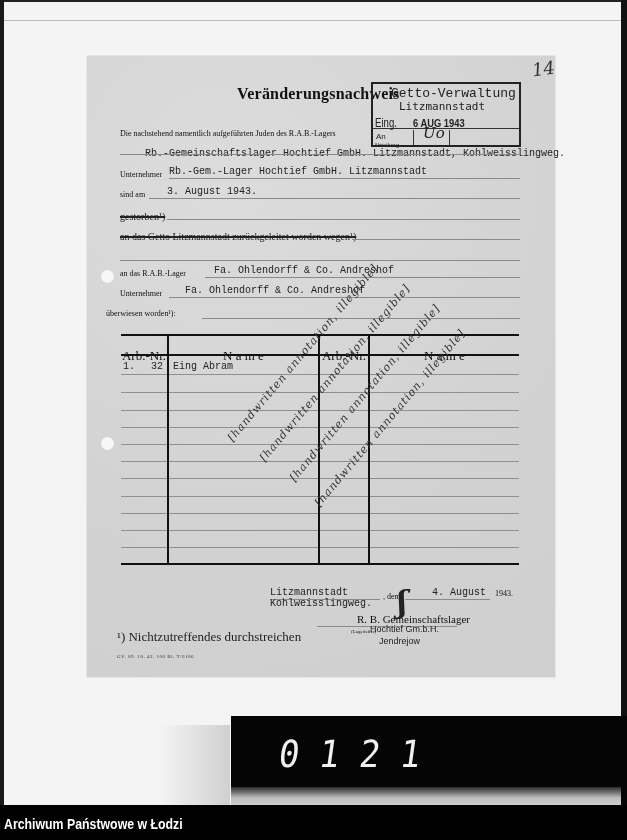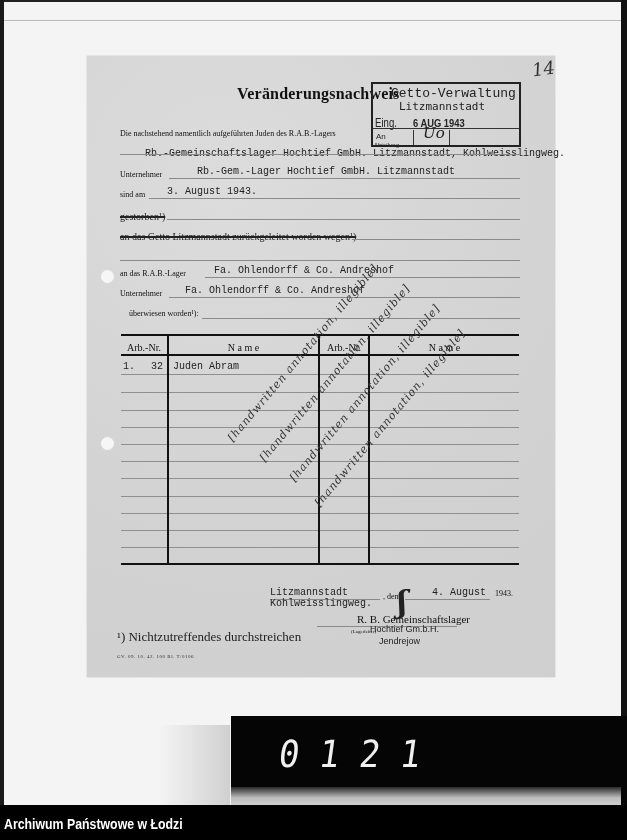--- a/index.html
+++ b/index.html
@@ -46,21 +46,21 @@
 
     .lbl { position:absolute; font-size:8px; color:#111; white-space:nowrap; }
     .typed { position:absolute; font-family:"Liberation Mono", monospace; font-size:10px; color:#222; white-space:nowrap; }
     .rule { position:absolute; height:1px; background:#8a8a8a; }
     .struck { position:absolute; font-size:10px; color:#222; white-space:nowrap; text-decoration:line-through; text-decoration-thickness:2px; }
 
     .table { position:absolute; left:34px; top:278px; width:398px; height:231px; }
     .t-hline-thick { position:absolute; left:0; width:398px; height:2px; background:#111; }
     .t-hline { position:absolute; left:0; width:398px; height:1px; background:#8f8f8f; }
     .t-vline { position:absolute; top:0; width:2px; height:231px; background:#111; }
-    .th { position:absolute; top:8px; font-size:10px; color:#111; text-align:center; }
+    .th { position:absolute; top:14px; font-size:13px; color:#111; text-align:center; }
     .cell { position:absolute; font-family:"Liberation Mono", monospace; font-size:10px; color:#222; white-space:nowrap; }
 
     .hand {
       position:absolute; font-family:"DejaVu Serif", serif; font-style:italic; color:#333;
       font-size:11px; white-space:nowrap; transform-origin:left bottom; letter-spacing:1px;
     }
 
     .sig-place { position:absolute; font-family:"Liberation Mono", monospace; font-size:10px; color:#222; white-space:nowrap; }
     .org { position:absolute; font-size:11px; color:#111; white-space:nowrap; }
     .org-sub { position:absolute; font-family:"Liberation Sans", sans-serif; font-size:9px; color:#222; white-space:nowrap; }
@@ -111,21 +111,21 @@
     <span class="s5">An</span>
     <span class="s6">Abteilung</span>
     <span class="init">Uo</span>
   </div>
 
   <div class="lbl" style="left:33px; top:73px;">Die nachstehend namentlich aufgeführten Juden des R.A.B.-Lagers</div>
   <div class="typed" style="left:58px; top:92px;">Rb.-Gemeinschaftslager Hochtief GmbH. Litzmannstadt, Kohlweisslingweg.</div>
   <div class="rule" style="left:33px; top:98px; width:400px;"></div>
 
   <div class="lbl" style="left:33px; top:114px;">Unternehmer</div>
-  <div class="typed" style="left:110px; top:110px;">Rb.-Gem.-Lager Hochtief GmbH. Litzmannstadt</div>
+  <div class="typed" style="left:82px; top:110px;">Rb.-Gem.-Lager Hochtief GmbH. Litzmannstadt</div>
   <div class="rule" style="left:82px; top:122px; width:351px;"></div>
 
   <div class="lbl" style="left:33px; top:134px;">sind am</div>
   <div class="typed" style="left:80px; top:130px;">3. August 1943.</div>
   <div class="rule" style="left:62px; top:142px; width:371px;"></div>
 
   <div class="struck" style="left:33px; top:155px;">gestorben¹)</div>
   <div class="rule" style="left:80px; top:163px; width:353px;"></div>
 
   <div class="struck" style="left:33px; top:175px;">an das Getto Litzmannstadt zurückgeleitet worden wegen¹)</div>
@@ -133,21 +133,21 @@
   <div class="rule" style="left:33px; top:204px; width:400px;"></div>
 
   <div class="lbl" style="left:33px; top:213px;">an das R.A.B.-Lager</div>
   <div class="typed" style="left:127px; top:209px;">Fa. Ohlendorff &amp; Co. Andreshof</div>
   <div class="rule" style="left:118px; top:221px; width:315px;"></div>
 
   <div class="lbl" style="left:33px; top:233px;">Unternehmer</div>
   <div class="typed" style="left:98px; top:229px;">Fa. Ohlendorff &amp; Co. Andreshof</div>
   <div class="rule" style="left:82px; top:241px; width:351px;"></div>
 
-  <div class="lbl" style="left:42px; top:253px;">überwiesen worden¹):</div>
+  <div class="lbl" style="left:19px; top:253px;">überwiesen worden¹):</div>
   <div class="rule" style="left:115px; top:262px; width:318px;"></div>
 
   <div class="table">
     <div class="t-hline-thick" style="top:0;"></div>
     <div class="t-hline-thick" style="top:20px;"></div>
     <div class="t-hline" style="top:40px;"></div>
     <div class="t-hline" style="top:58px;"></div>
     <div class="t-hline" style="top:76px;"></div>
     <div class="t-hline" style="top:93px;"></div>
     <div class="t-hline" style="top:110px;"></div>
@@ -162,21 +162,21 @@
     <div class="t-vline" style="left:197px;"></div>
     <div class="t-vline" style="left:247px;"></div>
 
     <div class="th" style="left:0; width:46px;">Arb.-Nr.</div>
     <div class="th" style="left:48px; width:149px;">N a m e</div>
     <div class="th" style="left:199px; width:48px;">Arb.-Nr.</div>
     <div class="th" style="left:249px; width:149px;">N a m e</div>
 
     <div class="cell" style="left:2px; top:27px;">1.</div>
     <div class="cell" style="left:30px; top:27px;">32</div>
-    <div class="cell" style="left:52px; top:27px;">Juden Abram</div>
+    <div class="cell" style="left:52px; top:27px;">Eing Abram</div>
   </div>
 
   <div class="hand" style="left:148px; top:375px; transform:rotate(-50deg);">[handwritten annotation, illegible]</div>
   <div class="hand" style="left:180px; top:395px; transform:rotate(-50deg);">[handwritten annotation, illegible]</div>
   <div class="hand" style="left:210px; top:415px; transform:rotate(-50deg);">[handwritten annotation, illegible]</div>
   <div class="hand" style="left:235px; top:440px; transform:rotate(-50deg);">[handwritten annotation, illegible]</div>
 
   <div class="sig-place" style="left:183px; top:531px;">Litzmannstadt</div>
   <div class="rule" style="left:183px; top:543px; width:110px;"></div>
   <div class="sig-place" style="left:183px; top:542px;">Kohlweisslingweg.</div>

